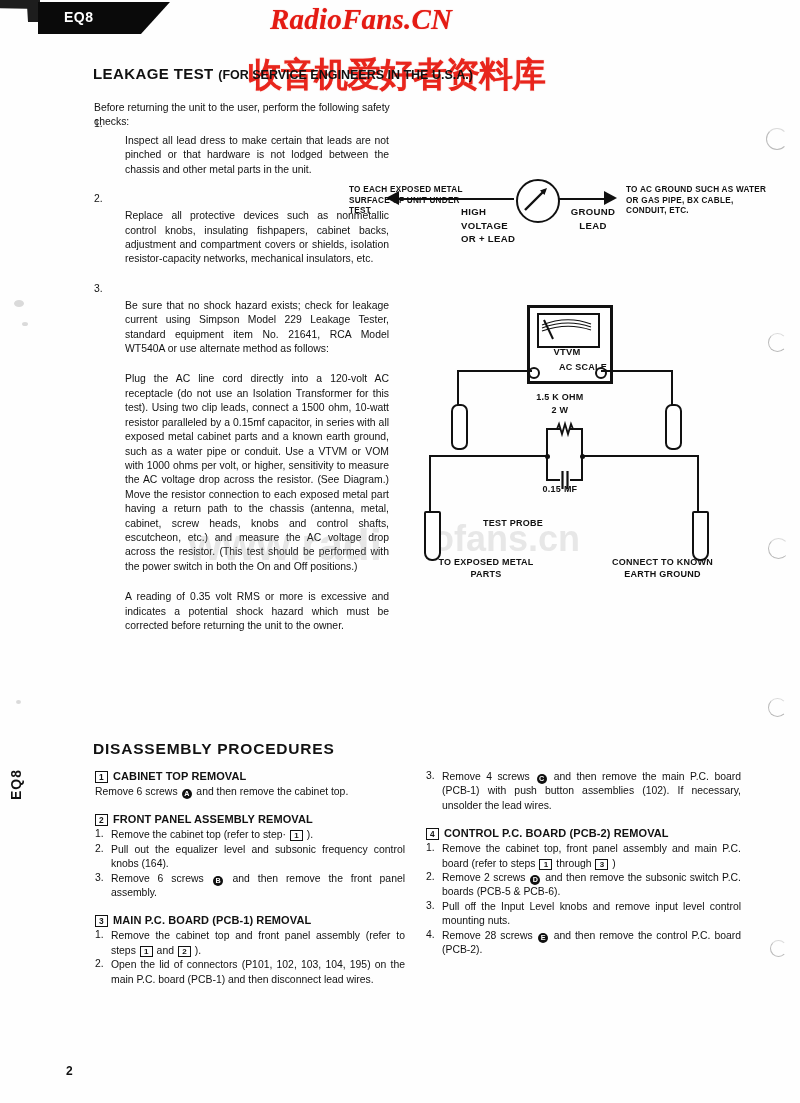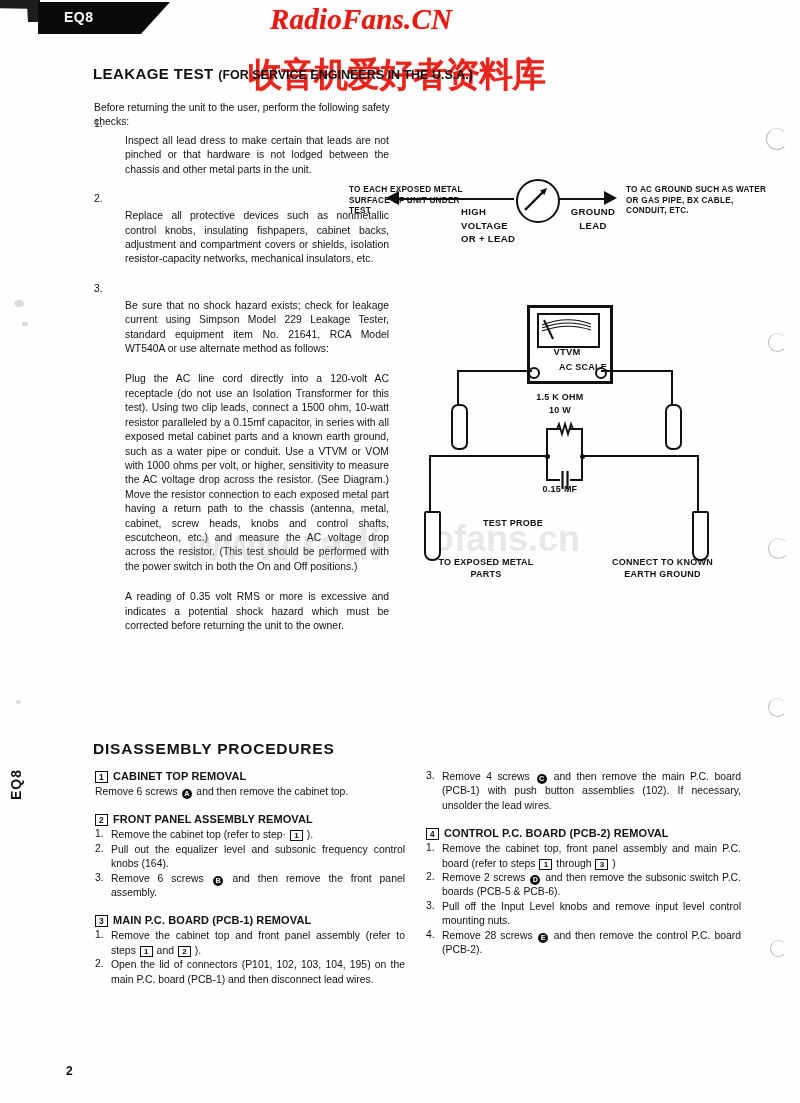--- a/index.html
+++ b/index.html
@@ -280,21 +280,21 @@
   <div class="wire" style="left:546px;top:455px;width:2px;height:26px;"></div>
   <div class="wire" style="left:581px;top:455px;width:2px;height:26px;"></div>
   <div class="wire" style="left:546px;top:479px;width:14px;height:2px;"></div>
   <div class="wire" style="left:570px;top:479px;width:13px;height:2px;"></div>
   <svg class="sym" style="left:557px;top:468px;width:16px;height:24px;" viewBox="0 0 16 24">
     <line x1="5.5" y1="3" x2="5.5" y2="21" stroke="#111" stroke-width="2.2"></line>
     <line x1="10.5" y1="3" x2="10.5" y2="21" stroke="#111" stroke-width="2.2"></line>
   </svg>
 
   <div class="dg dg-label" id="res-label1">1.5 K OHM</div>
-  <div class="dg dg-label" id="res-label2">10 W</div>
+  <div class="dg dg-label" id="res-label2">2 W</div>
   <div class="dg dg-label" id="cap-label">0.15 MF</div>
 
   <div class="wire" style="left:455px;top:455px;width:2px;height:2px;"></div>
   <div class="wire" style="left:429px;top:455px;width:28px;height:2px;"></div>
   <div class="wire" style="left:429px;top:455px;width:2px;height:58px;"></div>
   <div class="wire" style="left:671px;top:455px;width:28px;height:2px;"></div>
   <div class="wire" style="left:697px;top:455px;width:2px;height:58px;"></div>
 
   <div class="probe" style="left:424px;top:511px;"></div>
   <div class="probe" style="left:692px;top:511px;"></div>

